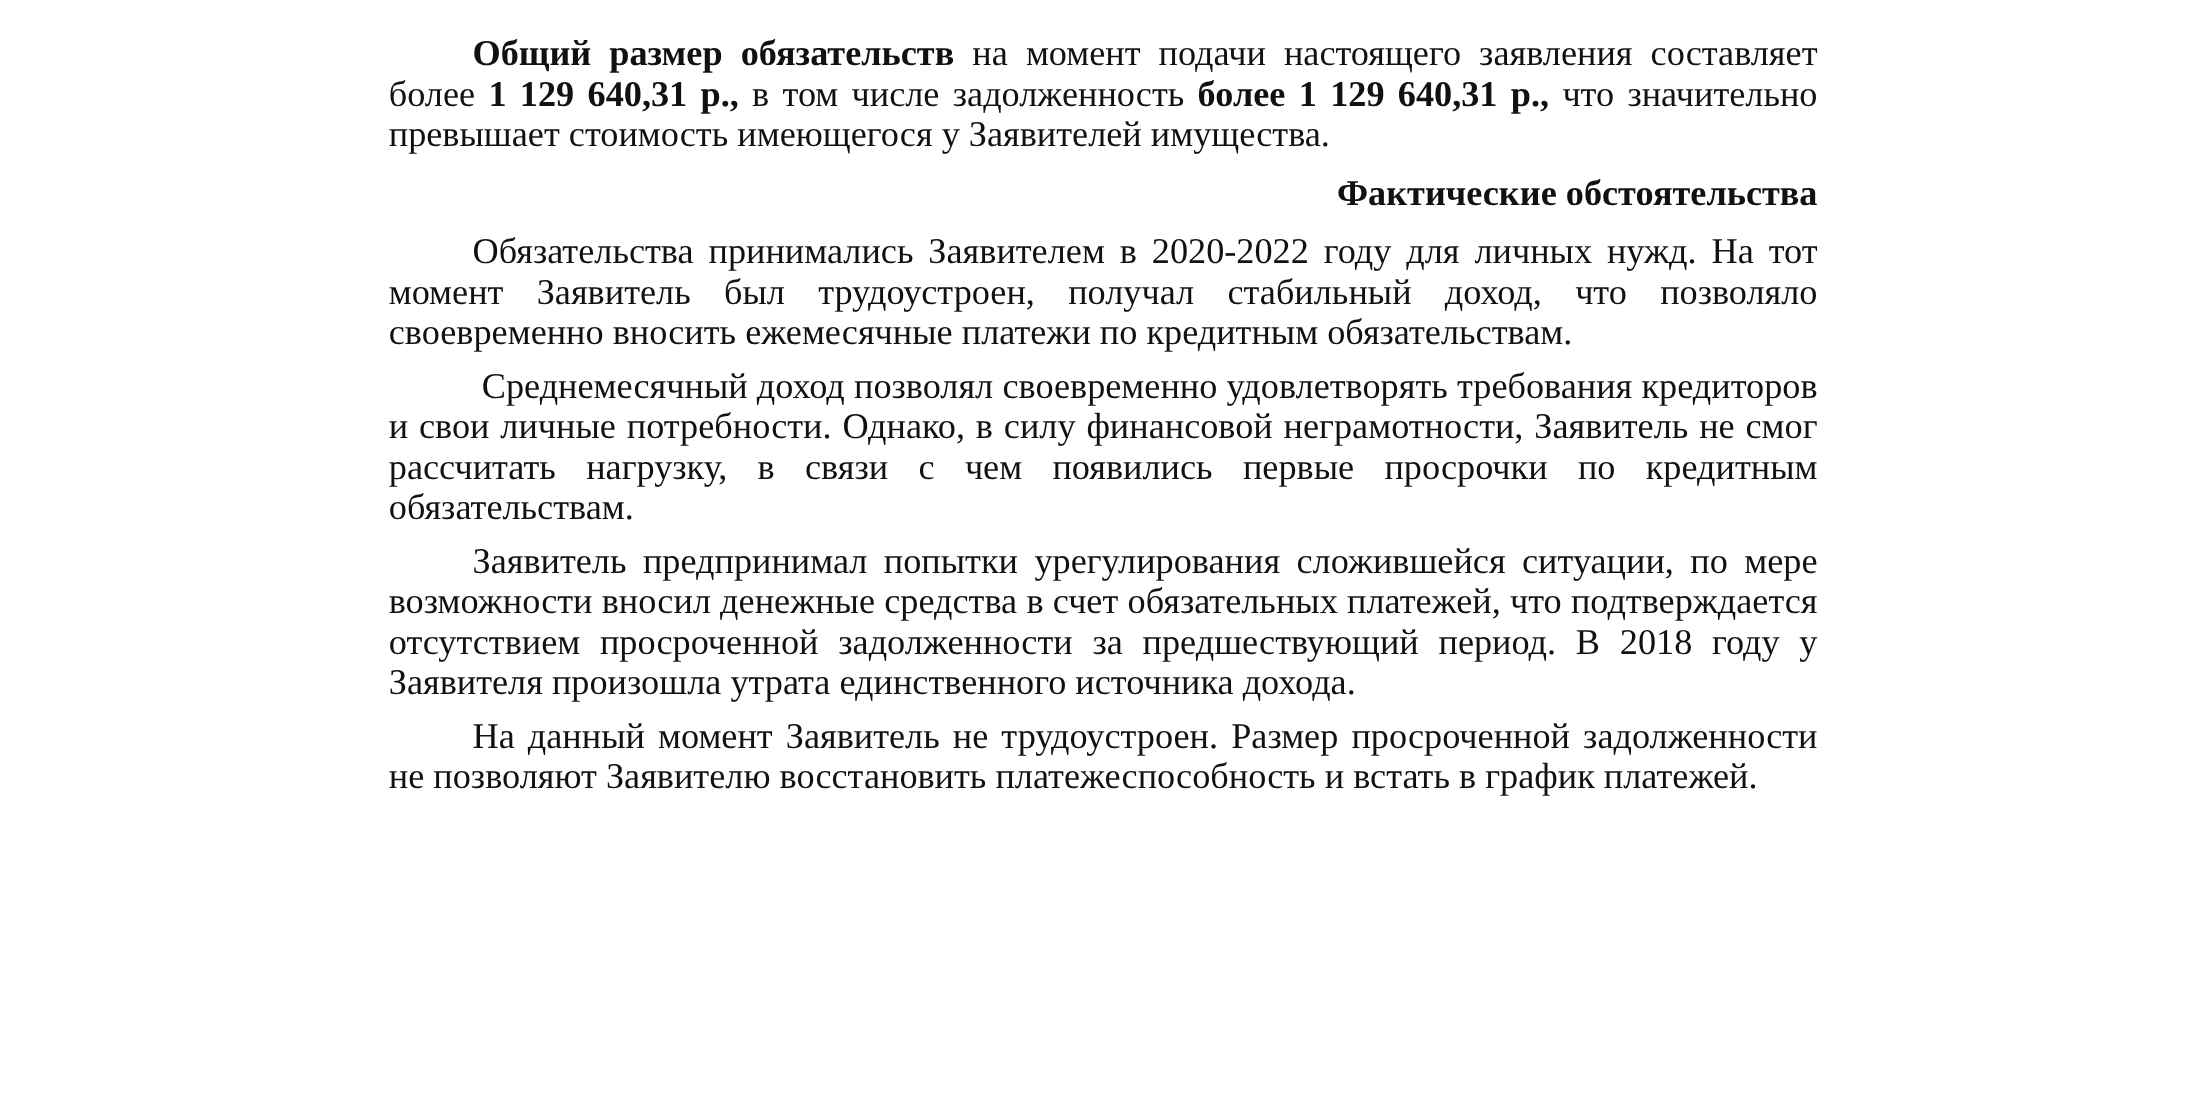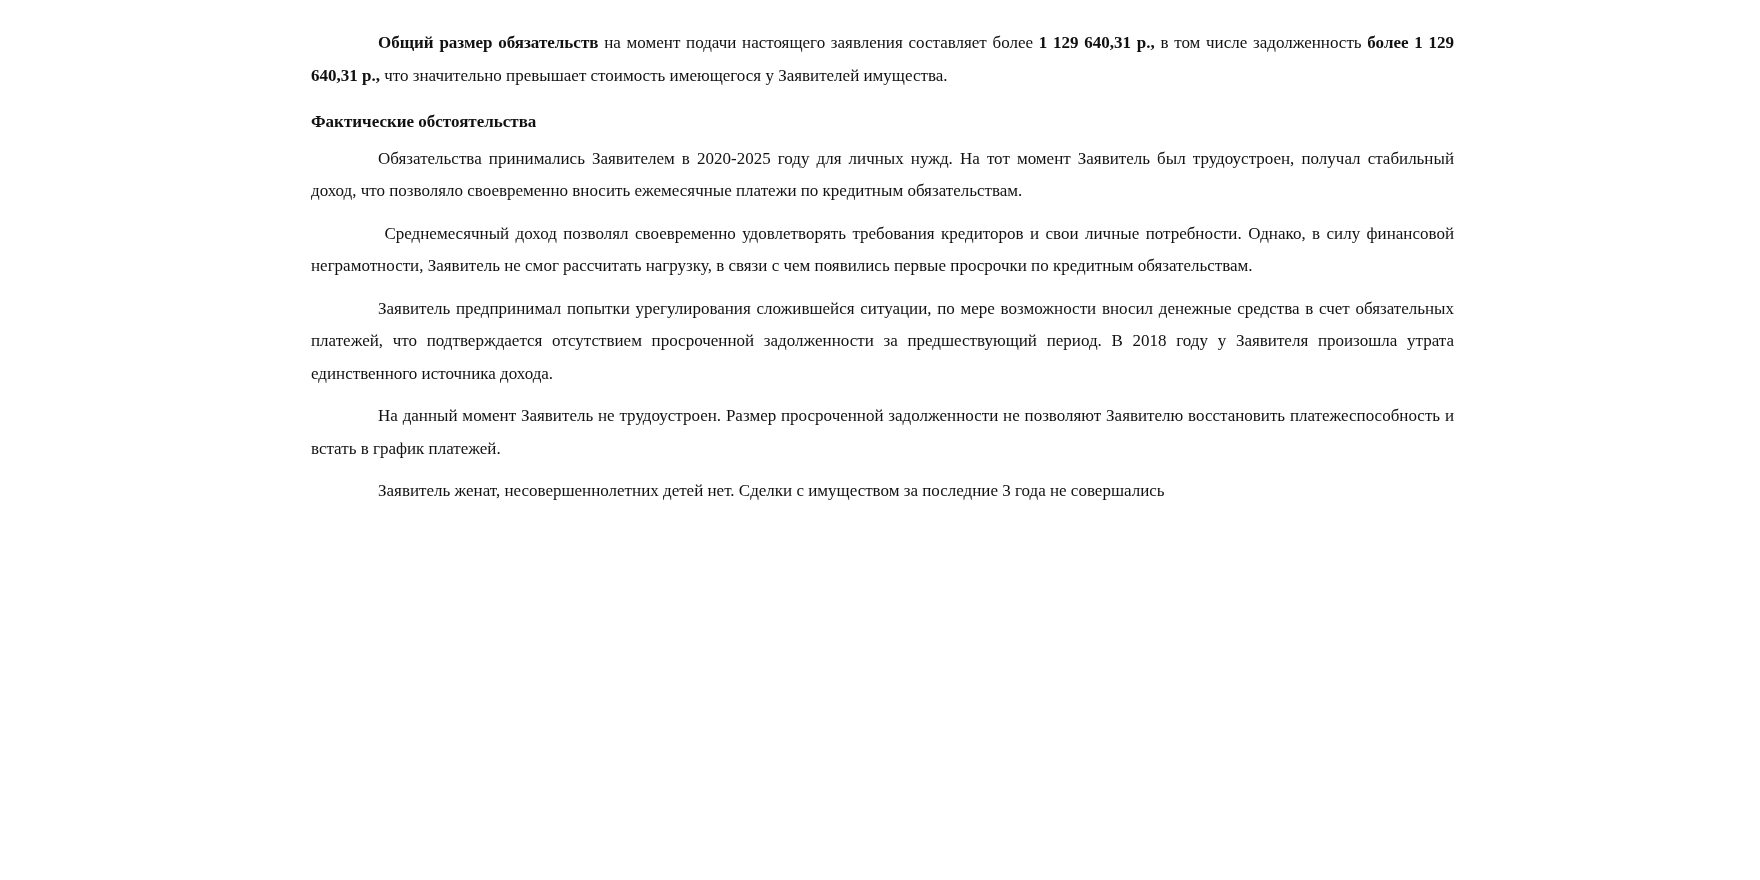--- a/index.html
+++ b/index.html
@@ -1,32 +1,31 @@
 <!DOCTYPE html>
 <html><head>
 <meta charset="utf-8">
 <style>
   html, body { margin:0; padding:0; background:#ffffff; }
   body { width:1760px; height:880px; overflow:hidden; position:relative; }
   .page {
     position:absolute; left:311px; top:27px; width:1143px;
     font-family:"Liberation Serif", "DejaVu Serif", serif;
-    font-size:17px; line-height:32.5px; color:#111;
+    font-size:29px; line-height:32.5px; color:#111;
   }
   .p { text-align:justify; text-indent:67px; margin:0 0 10px 0; }
   .p.first { margin-bottom:14px; }
-  .h { text-align:left; font-weight:bold; margin:0 0 4px 0; }
+  .h { text-align:right; font-weight:bold; margin:0 0 14px 0; }
   b { font-weight:bold; }
 </style>
 </head>
 <body>
 
 <div class="page">
   <p class="p first"><b>Общий размер обязательств</b><span> на момент подачи настоящего заявления составляет более </span><b>1 129 640,31 р.,</b><span> в том числе задолженность </span><b>более 1 129 640,31 р.,</b><span> что значительно превышает стоимость имеющегося у Заявителей имущества.</span></p>
 
   <p class="h">Фактические обстоятельства</p>
 
-  <p class="p">Обязательства принимались Заявителем в 2020-2025 году для личных нужд. На тот момент Заявитель был трудоустроен, получал стабильный доход, что позволяло своевременно вносить ежемесячные платежи по кредитным обязательствам.</p>
+  <p class="p">Обязательства принимались Заявителем в 2020-2022 году для личных нужд. На тот момент Заявитель был трудоустроен, получал стабильный доход, что позволяло своевременно вносить ежемесячные платежи по кредитным обязательствам.</p>
   <p class="p" style="white-space:pre-wrap;"> Среднемесячный доход позволял своевременно удовлетворять требования кредиторов и свои личные потребности. Однако, в силу финансовой неграмотности, Заявитель не смог рассчитать нагрузку, в связи с чем появились первые просрочки по кредитным обязательствам.</p>
   <p class="p">Заявитель предпринимал попытки урегулирования сложившейся ситуации, по мере возможности вносил денежные средства в счет обязательных платежей, что подтверждается отсутствием просроченной задолженности за предшествующий период. В 2018 году у Заявителя произошла утрата единственного источника дохода.</p>
   <p class="p">На данный момент Заявитель не трудоустроен. Размер просроченной задолженности не позволяют Заявителю восстановить платежеспособность и встать в график платежей.</p>
-  <p class="p">Заявитель женат, несовершеннолетних детей нет. Сделки с имуществом за последние 3 года не совершались</p>
 </div>
 
 </body></html>

